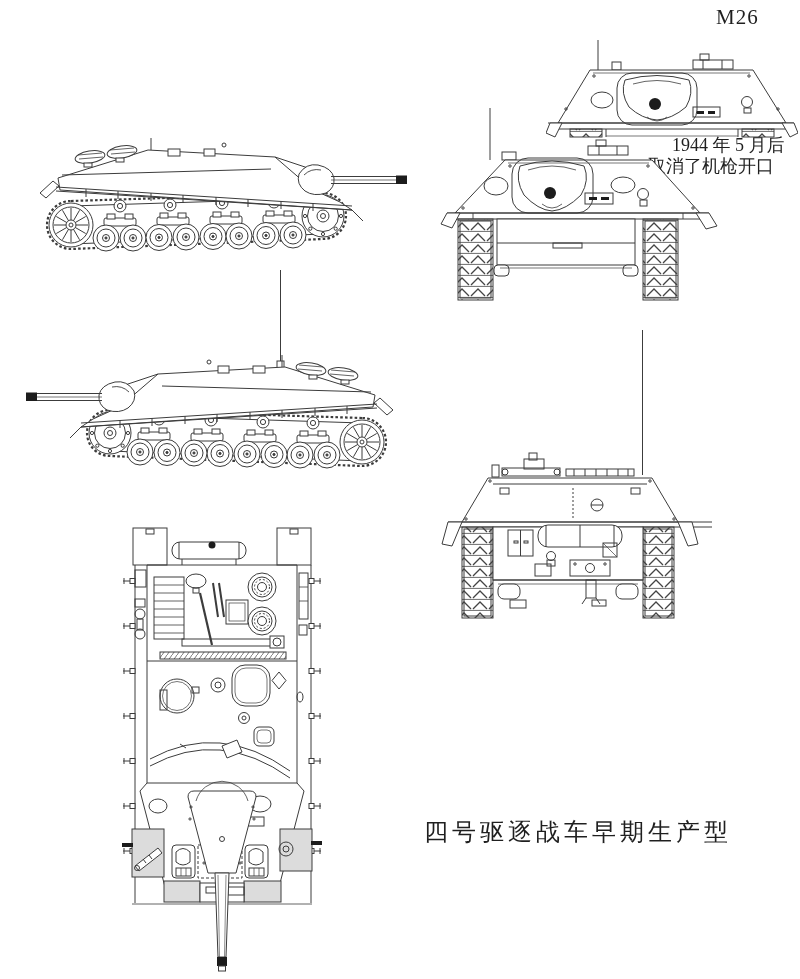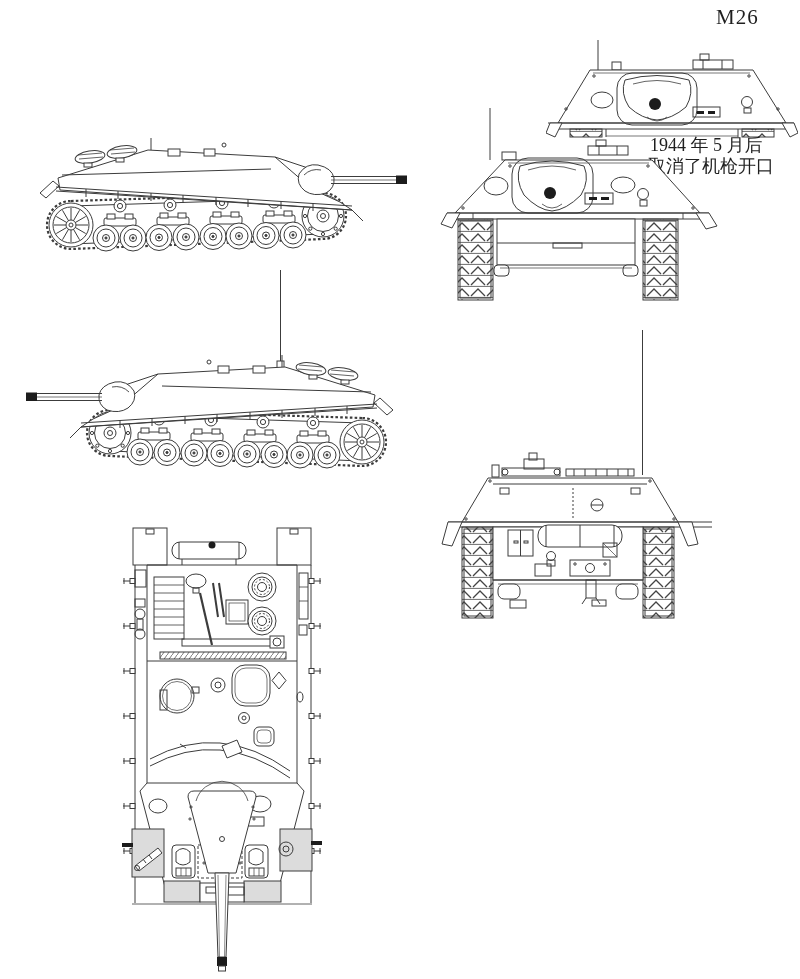--- a/index.html
+++ b/index.html
@@ -1,21 +1,21 @@
 <!DOCTYPE html>
 <html><head>
 <meta charset="utf-8">
 <style>
   html,body{margin:0;padding:0;background:#fff;}
   #sheet{position:relative;width:800px;height:979px;background:#fff;overflow:hidden;
          font-family:"Liberation Serif","DejaVu Serif",serif;color:#1f1f1f;}
   .abs{position:absolute;}
   .label-m26{left:716px;top:5px;font-size:21px;letter-spacing:1px;}
   .annotation{left:648px;top:135px;font-size:18px;line-height:21px;white-space:nowrap;}
-  .annotation .l1{margin-left:2px;}
+  .annotation .l1{margin-left:24px;}
   .caption{left:424px;top:816px;font-size:24px;letter-spacing:4px;white-space:nowrap;}
   svg{display:block;}
   svg .ln{fill:none;stroke:#3c3c3c;stroke-width:1;}
 </style>
 </head>
 <body>
 
 <div id="sheet">
 
   <svg width="0" height="0" class="abs" aria-hidden="true">
@@ -498,14 +498,15 @@
         <polygon points="93,358 107,358 104,442 96,442" fill="#fff"></polygon>
         <line x1="96" y1="360" x2="97.5" y2="442" stroke-width="0.6"></line>
           <line x1="104" y1="360" x2="102.5" y2="442" stroke-width="0.6"></line>
         <rect x="95" y="442" width="10" height="9" fill="#1c1c1c" stroke="none"></rect>
         <rect x="96.5" y="451" width="7" height="5" fill="#fff"></rect>
       </g>
     </g>
   </svg>
 
   <div class="abs label-m26">M26</div>
+  <div class="abs caption">四号驱逐战车早期生产型</div>
 
 </div>
 
 </body></html>

